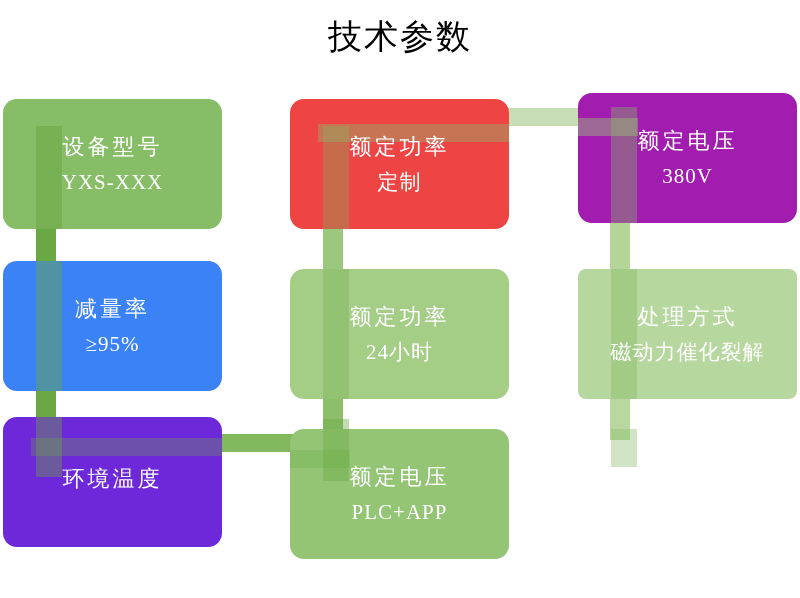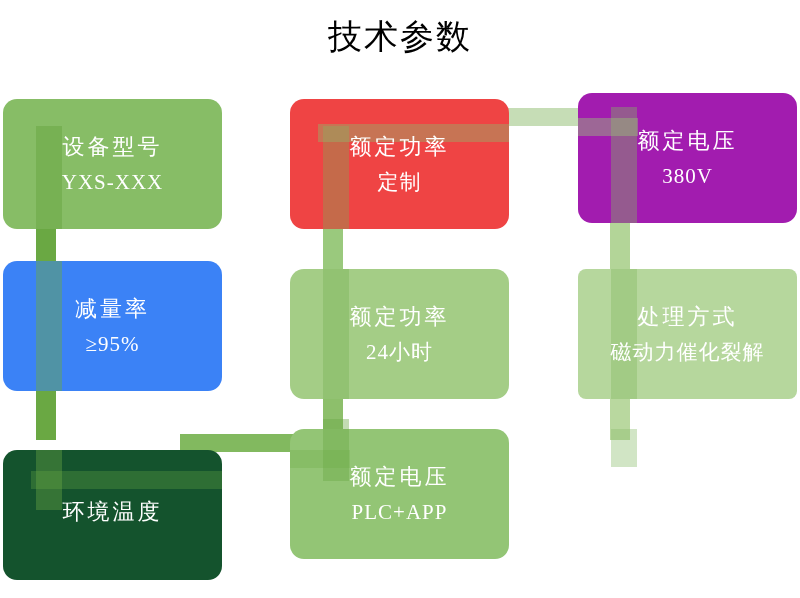--- a/index.html
+++ b/index.html
@@ -153,21 +153,21 @@
   </div>
 
   <div class="card" style="left:578px; top:253px; background:#b6d79d;border-radius:8px;">
     <div class="stripe" style="left:33px; top:0px; width:26px; height:130px; background:rgba(130,185,95,0.38);"></div>
     <div class="card-inner">
       <div class="card-title">处理方式</div>
       <div class="card-value">磁动力催化裂解</div>
     </div>
   </div>
 
-  <div class="card" style="left:3px; top:434px; background:#14532d;">
+  <div class="card" style="left:3px; top:401px; background:#6d28d9;">
     <div class="stripe" style="left:33px; top:0px; width:26px; height:60px; background:rgba(106,168,67,0.40);"></div>
     <div class="stripe" style="left:28px; top:21px; width:191px; height:18px; background:rgba(110,172,70,0.30);"></div>
     <div class="card-inner">
       <div class="card-title">环境温度</div>
     </div>
   </div>
 
   <div class="card" style="left:290px; top:413px; background:#93c575;">
     <div class="stripe" style="left:33px; top:-10px; width:26px; height:62px; background:rgba(106,168,67,0.40);"></div>
     <div class="stripe" style="left:0px; top:21px; width:60px; height:18px; background:rgba(110,172,70,0.30);"></div>

